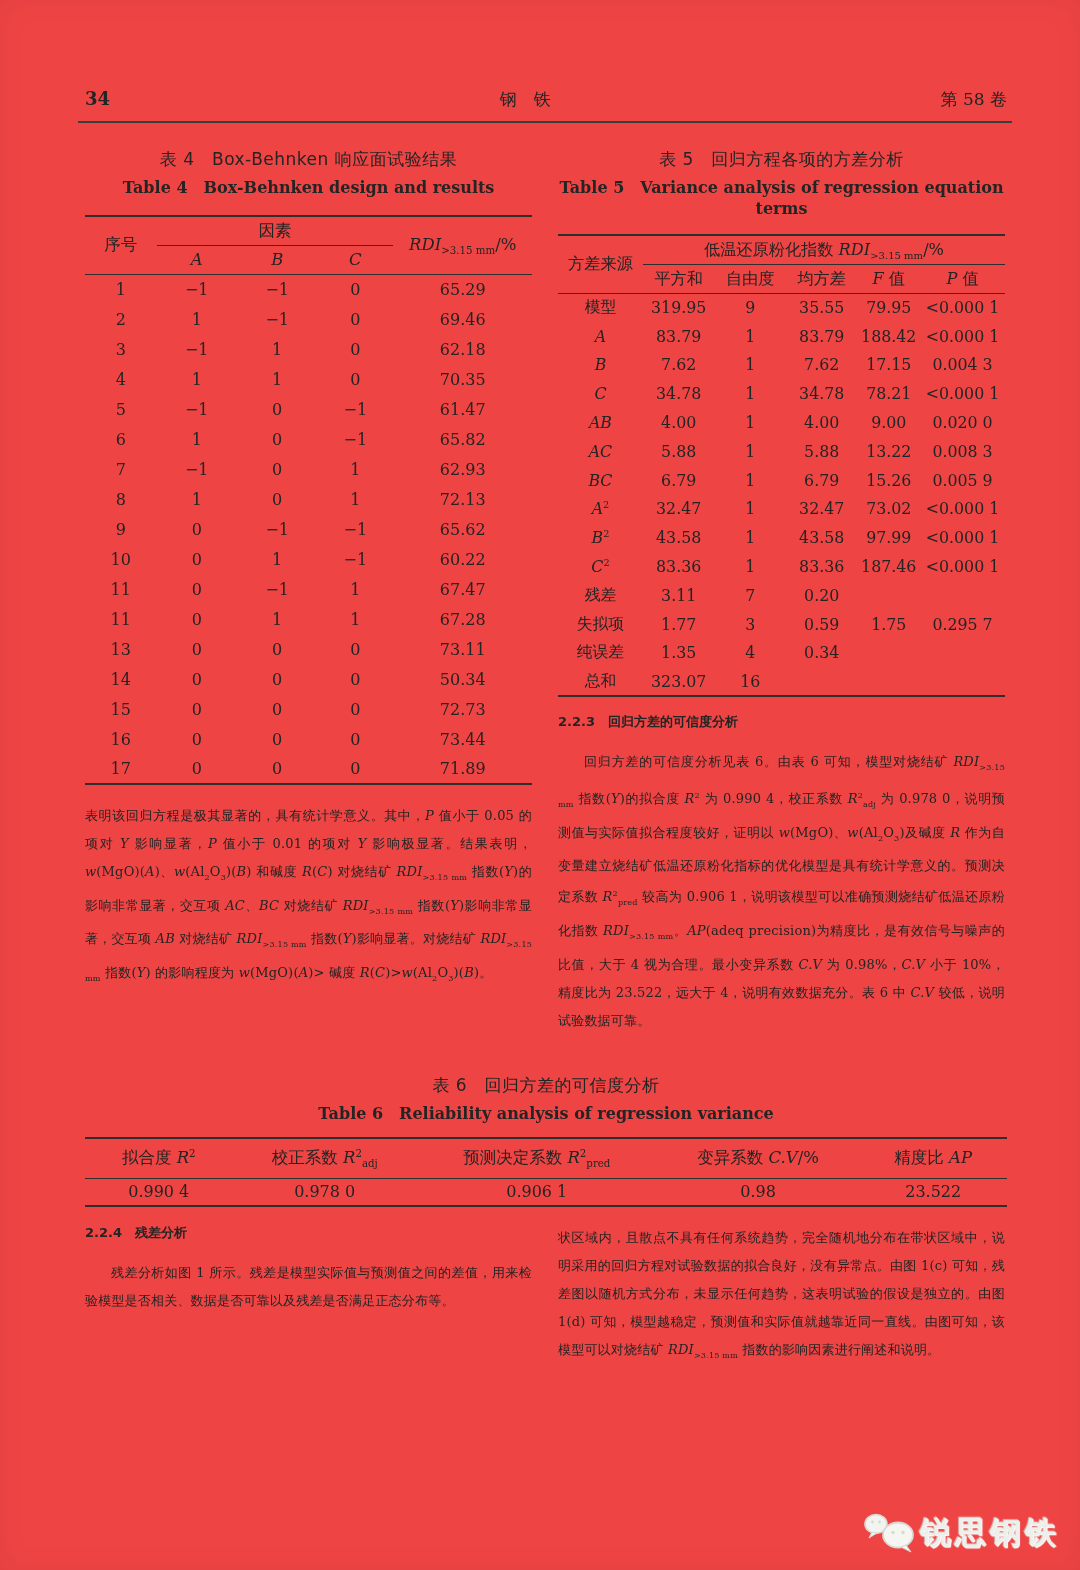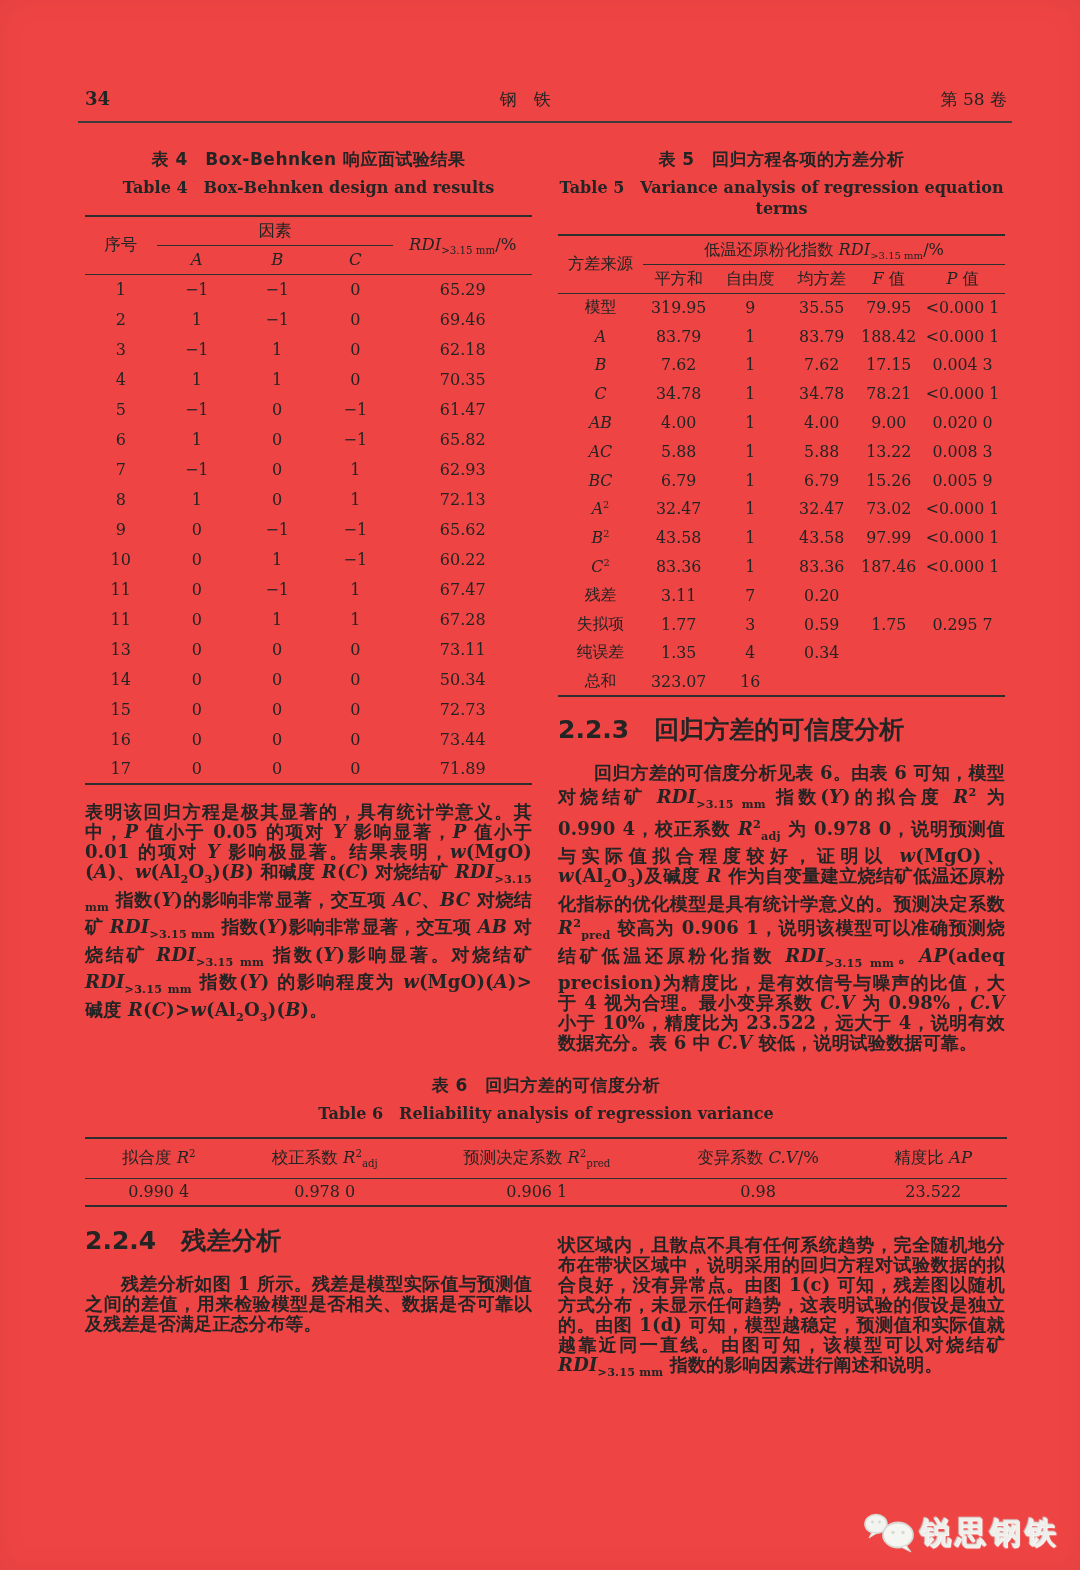--- a/index.html
+++ b/index.html
@@ -29,21 +29,21 @@
   }
 
   
   .col { position:absolute; width:447px; }
   .col-left  { left:85px;  top:148px; }
   .col-right { left:558px; top:148px; }
 
   
   .tbl-title-cn {
     text-align:center; font-family:"DejaVu Sans","Liberation Sans",sans-serif;
-    font-weight:bold; font-size:17px; letter-spacing:0.5px;
+    font-weight:normal; font-size:17px; letter-spacing:0.5px;
   }
   .tbl-title-en { text-align:center; font-weight:bold; font-size:16px; margin-top:7px; }
 
   
   table {
     width:100%; border-collapse:collapse; margin-top:16px;
     font-size:16px;
     border-top:2.2px solid #2e2e2e;
     border-bottom:2.2px solid #2e2e2e;
   }
@@ -54,39 +54,39 @@
   #table4 tbody td { height:30px; }
   #table5 thead th { height:29px; font-size:16.2px; }
   #table5 tbody td { height:28.8px; font-size:15.8px; }
   .th-factor { font-style:italic; }
 
   sub,sup { font-size:0.62em; }
   i { font-style:italic; }
 
   
   .para {
-    font-size:18px; line-height:20px; text-align:justify;
-    margin-top:17px; letter-spacing:0.2px;font-weight:bold;
+    font-size:13px; line-height:28px; text-align:justify;
+    margin-top:17px; letter-spacing:0.2px;
   }
   .indent { text-indent:2em; }
   .sec-heading {
     font-family:"DejaVu Sans","Liberation Sans",sans-serif;
-    font-weight:bold; font-size:25px; margin-top:16px;
+    font-weight:bold; font-size:13px; margin-top:16px;
   }
 
   
   .table6-block { position:absolute; left:85px; top:1074px; width:922px; }
   #table6 { margin-top:12px; }
   #table6 thead th { height:40px; font-size:16.5px; }
   #table6 tbody td { height:28px; font-size:16px; }
 
   
   .bottom-left  { position:absolute; left:85px;  top:1208px; width:447px; }
   .bottom-right { position:absolute; left:558px; top:1214px; width:447px; }
-  .bottom-right .para { margin-top:21px; }
+  .bottom-right .para { margin-top:10px; }
 
   
   .watermark {
     position:absolute; right:20px; bottom:14px;
     display:flex; align-items:center; 
   }
   .watermark-text {
     font-family:"DejaVu Sans","Liberation Sans",sans-serif;
     font-size:31px; font-weight:bold; letter-spacing:4px;
     color:#eeeeea;

